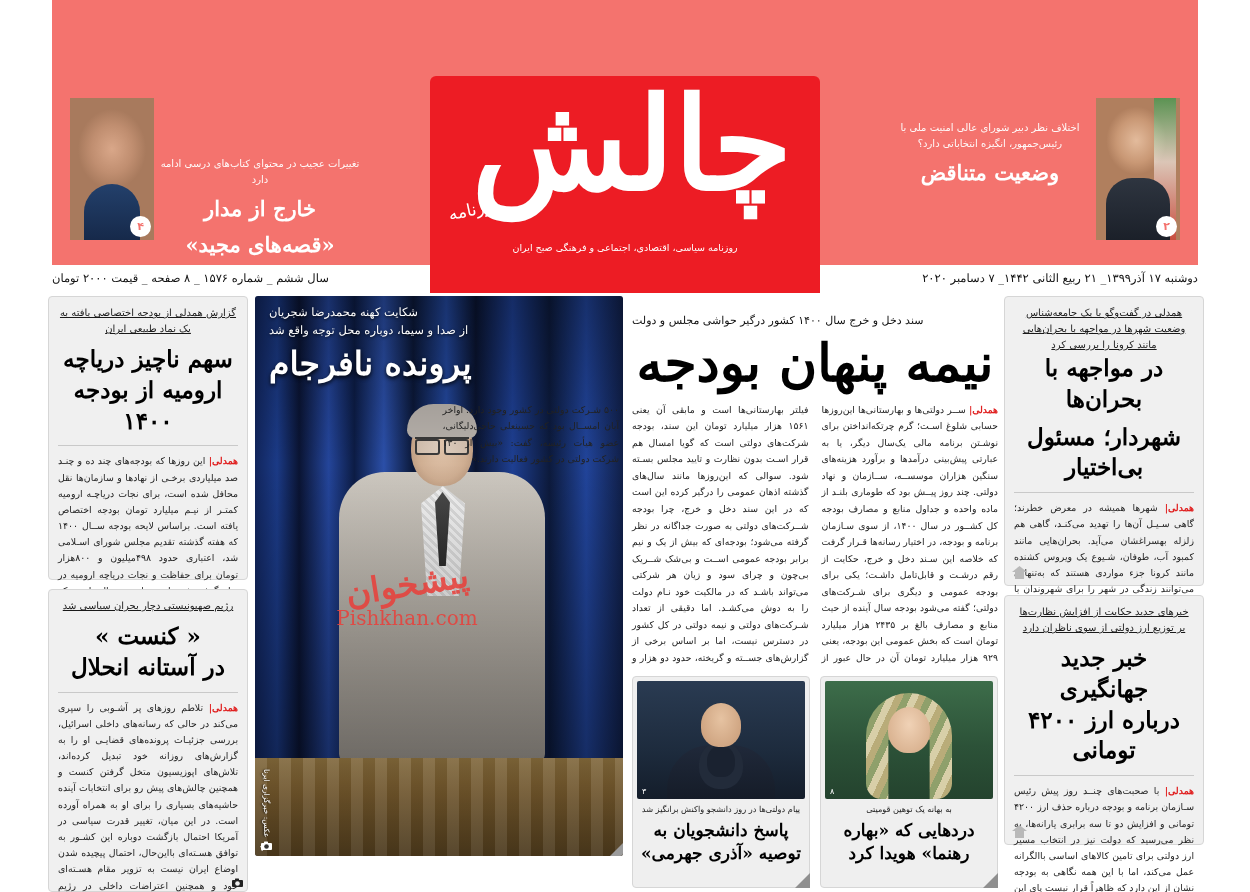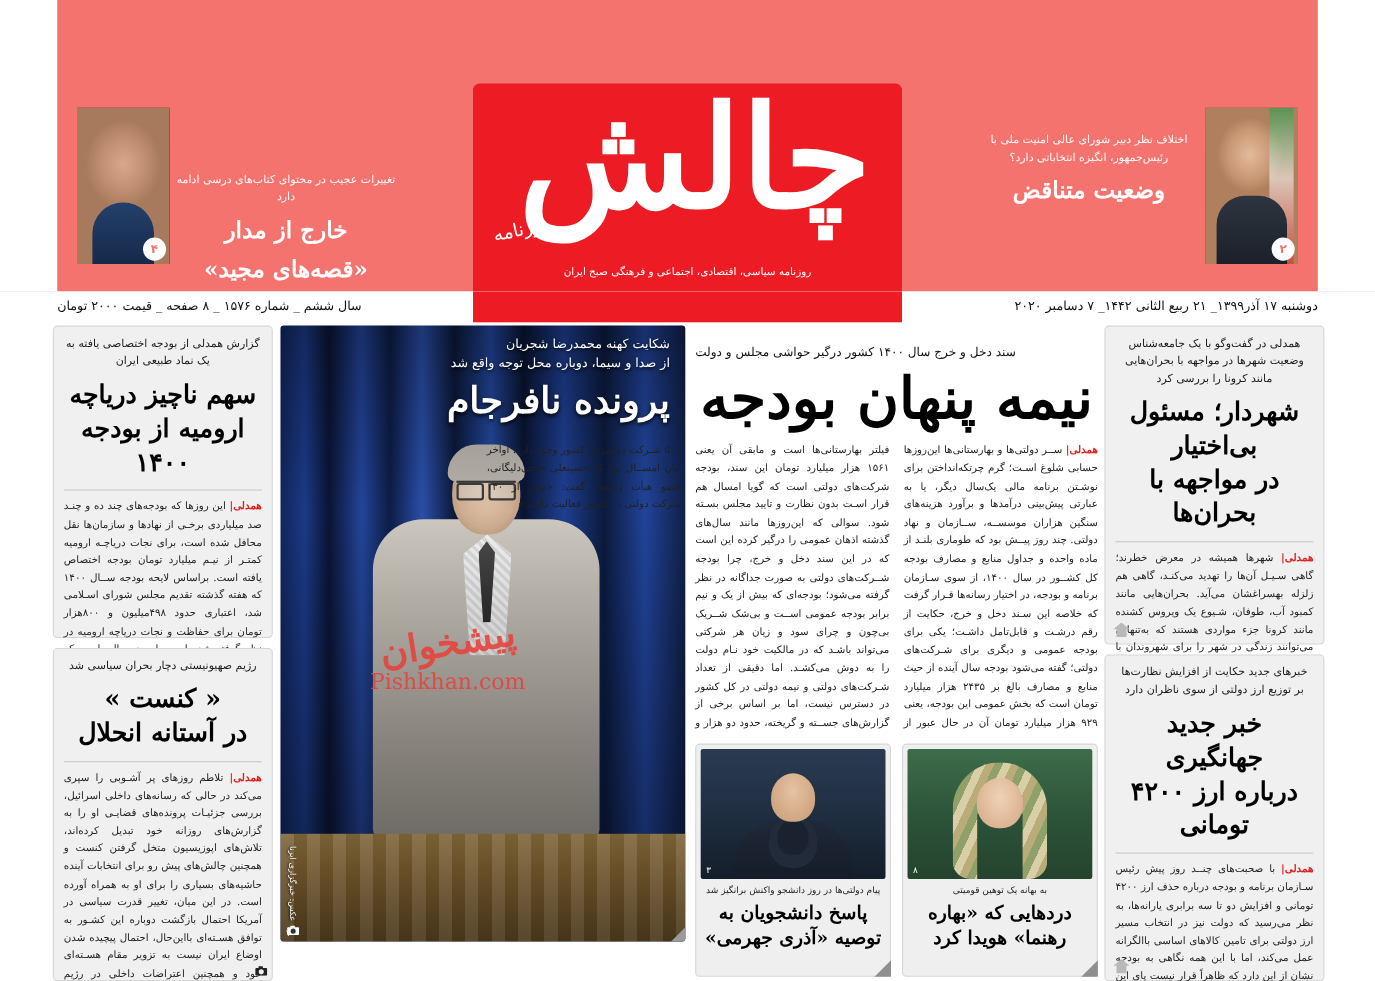--- a/index.html
+++ b/index.html
@@ -134,20 +134,21 @@
   .card {
     background: #f0f0f0;
     border: 1px solid #d6d6d6;
     border-radius: 4px;
     padding: 8px 9px 10px;
     position: relative;
   }
   .kicker {
     font-size: 10px; line-height: 1.6; text-align: center; color: #1a1a1a;
     font-family: "DejaVu Serif", "Liberation Serif", serif;
+    text-decoration: underline;
   }
   .headline {
     font-size: 23px; font-weight: bold; line-height: 1.34;
     text-align: center; color: #000000; margin-top: 7px;
     font-family: "DejaVu Serif", "Liberation Serif", serif;
   }
   .rule { height: 1px; background: #c9c9c9; margin: 9px 0 7px; }
   .body-text {
     font-size: 9.4px; line-height: 1.72; text-align: justify; color: #222222;
     font-family: "DejaVu Serif", "Liberation Serif", serif;
@@ -246,21 +247,21 @@
   .wm-fa {
     font-size: 34px; font-weight: bold; color: #e8413c; opacity: .88;
     transform: rotate(-9deg); font-family: "DejaVu Serif","Liberation Serif",serif;
   }
   .wm-en {
     font-size: 20px; color: #e8413c; opacity: .88; margin-top: 2px;
     font-family: "DejaVu Serif","Liberation Serif",serif; direction: ltr;
   }
   .photo-overlay-text {
     position: absolute; left: 0; right: 0; top: 8px;
-    text-align: right; color: #ffffff; padding: 0 14px;
+    text-align: left; color: #ffffff; padding: 0 14px;
   }
   .po-kicker {
     font-size: 11.5px; line-height: 1.55;
     font-family: "DejaVu Serif","Liberation Serif",serif;
     text-shadow: 0 1px 3px rgba(0,0,0,.85);
   }
   .po-title {
     font-size: 33px; font-weight: bold; line-height: 1.2; margin-top: 4px;
     font-family: "DejaVu Serif","Liberation Serif",serif;
     text-shadow: 0 2px 4px rgba(0,0,0,.9);
@@ -471,32 +472,32 @@
         <div class="mini-kicker">به بهانه یک توهین قومیتی</div>
         <div class="mini-title">دردهایی که «بهاره</div>
         <div class="mini-title" style="margin-top:0">رهنما» هویدا کرد</div>
         <div class="corner-badge"></div>
       </div>
     </div>
 
     <div class="col col-right">
       <div class="card" style="height:290px;">
         <div class="kicker">همدلی در گفت‌وگو با یک جامعه‌شناس وضعیت شهرها در مواجهه با بحران‌هایی مانند کرونا را بررسی کرد</div>
+        <div class="headline" style="margin-top:0">در مواجهه با بحران‌ها</div>
         <div class="headline">شهردار؛ مسئول بی‌اختیار</div>
-        <div class="headline" style="margin-top:0">در مواجهه با بحران‌ها</div>
         <div class="rule"></div>
         <div class="body-text"><span class="lead">همدلی|</span> <span>شهرها همیشه در معرض خطرند؛ گاهی سـیـل آن‌ها را تهدید می‌کنـد، گاهی هم زلزله بهسراغشان می‌آید. بحران‌هایی مانند کمبود آب، طوفان، شـیوع یک ویروس کشنده مانند کرونا جزء مواردی هستند که به‌تنهایی می‌توانند زندگی در شهر را برای شهروندان با اختلال مواجه کنند و تلفات زیادی بههمراه داشته باشند. اما شهرهایی می‌توانند در برابر همه این تهدیدها از خود مقاومت نشان دهند که زیرسـاخت‌های مناسبی داشته باشنـد. طبیعی است بخشی از این زیرساخت‌ها مثلاً در مواجهه با زلزله به کیفیت ساختمان‌ها و جاده‌ها مربوط می‌شود.</span></div>
         <div class="home-badge">
           <svg width="15" height="13" viewBox="0 0 15 13">
             <path d="M7.5 0 L15 6 H12 V13 H3 V6 H0 Z" fill="#b9b9b9"></path>
           </svg>
         </div>
       </div>
 
-      <div class="card" style="margin-top:9px;height:297px;">
+      <div class="card" style="margin-top:9px;height:250px;">
         <div class="kicker">خبرهای جدید حکایت از افزایش نظارت‌ها بر توزیع ارز دولتی از سوی ناظران دارد</div>
         <div class="headline">خبر جدید جهانگیری</div>
         <div class="headline" style="margin-top:0">درباره ارز ۴۲۰۰ تومانی</div>
         <div class="rule"></div>
         <div class="body-text"><span class="lead">همدلی|</span> <span>با صحبت‌های چنــد روز پیش رئیس سـازمان برنامه و بودجه درباره حذف ارز ۴۲۰۰ تومانی و افزایش دو تا سه برابری یارانه‌ها، به نظر می‌رسید که دولت نیز در انتخاب مسیر ارز دولتی برای تامین کالاهای اساسی باالگرانه عمل می‌کند، اما با این همه نگاهی به بودجه نشان از این دارد که ظاهراً قرار نیست پای این ارز دولتی که همواره در کنار فساد و رانت جاخوش کرده، از اقتصاد کشور بیرون برود. هر چند در روزهای گذشته اخباری مبنی بر حذف ارز ۴۲۰۰ تومانی از بودجه ســال آینده در رسانه‌ها مطرح شد، اما با این همه خبر خیلی زود تکذیب شد.</span></div>
         <div class="home-badge">
           <svg width="15" height="13" viewBox="0 0 15 13">
             <path d="M7.5 0 L15 6 H12 V13 H3 V6 H0 Z" fill="#b9b9b9"></path>
           </svg>
         </div>

